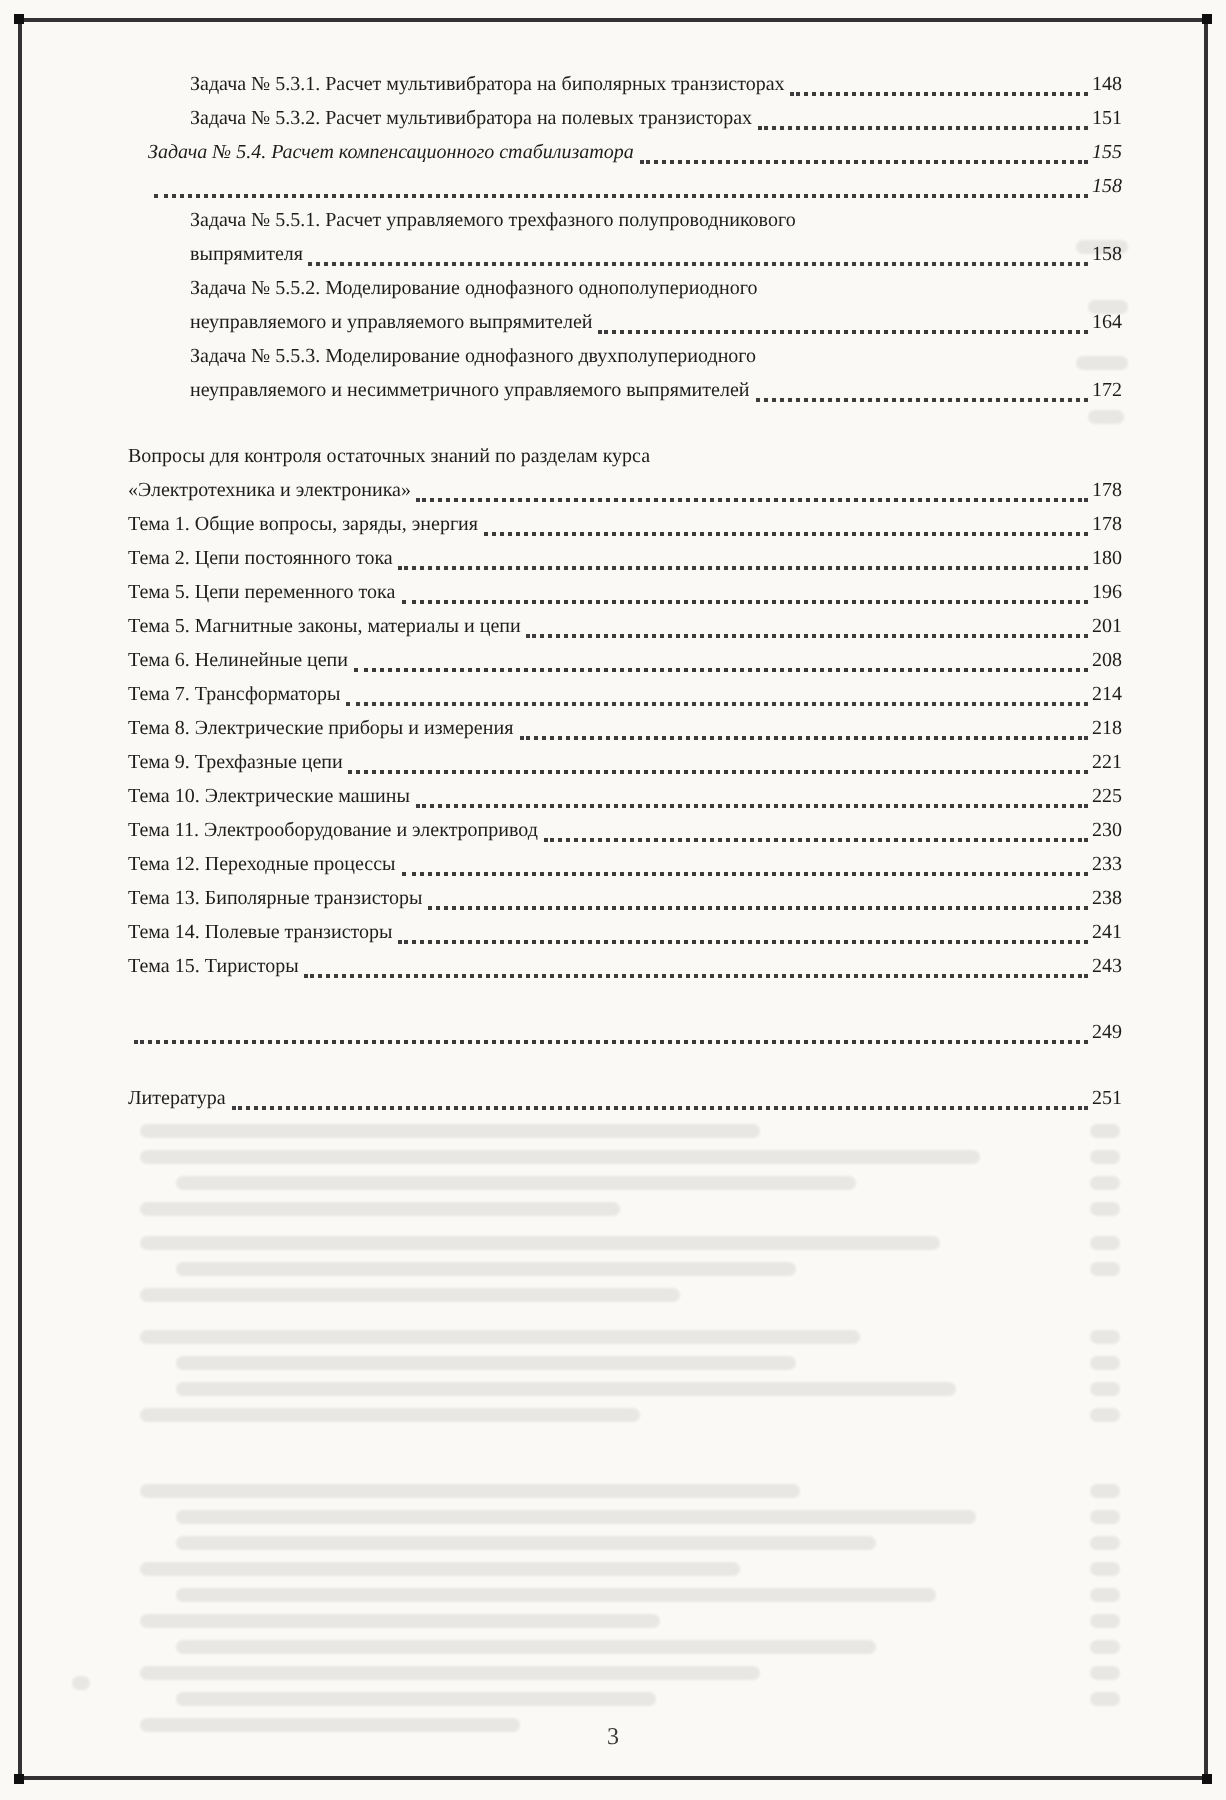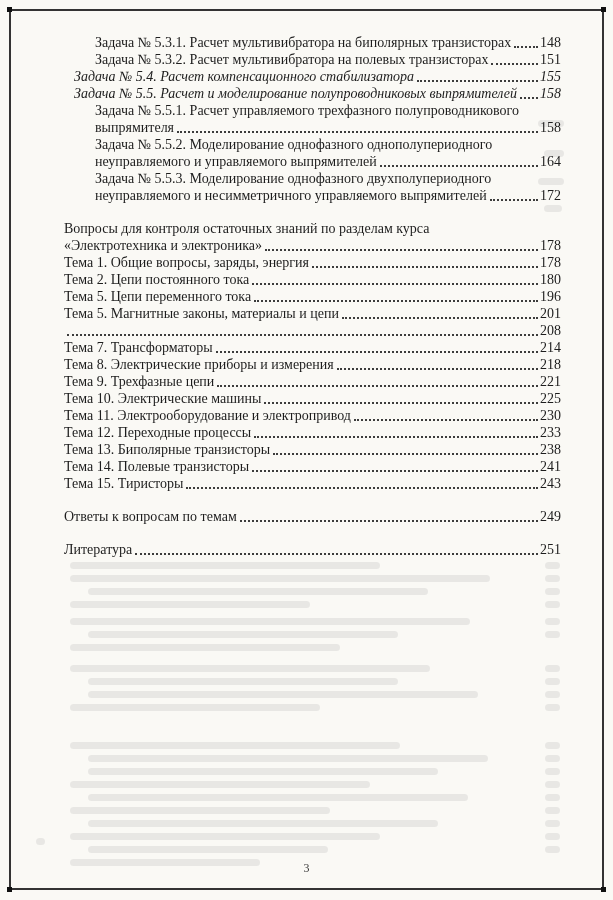--- a/index.html
+++ b/index.html
@@ -21,21 +21,21 @@
   .corner { position: absolute; width: 5px; height: 5px; background: #101010; z-index: 4; }
   .corner.tl { left: 7px; top: 7px; }
   .corner.tr { right: 7px; top: 7px; }
   .corner.bl { left: 7px; bottom: 8px; }
   .corner.br { right: 7px; bottom: 8px; }
 
   
   .content {
     position: absolute; left: 64px; top: 34px; width: 497px; z-index: 2;
   }
-  .toc-entry { font-size: 14px; line-height: 17px; }
+  .toc-entry { font-size: 10px; line-height: 17px; }
   .toc-entry.bold { font-weight: normal; }
   .toc-entry.gap { margin-top: 16px; }
   .toc-entry.indent-1 { padding-left: 10px; font-style: italic; }
   .toc-entry.indent-2 { padding-left: 31px; }
   .toc-line { display: flex; align-items: flex-end; }
   .toc-text { white-space: nowrap; }
   .dots {
     flex: 1 1 auto; min-width: 10px;
     margin: 0 2px 3px 3px;
     border-bottom: 2px dotted #3c3c3c;
@@ -130,21 +130,20 @@
       </div>
       <div class="toc-entry indent-1">
         <div class="toc-line">
           <span class="toc-text">Задача № 5.4. Расчет компенсационного стабилизатора</span>
           <span class="dots"></span>
           <span class="pg">155</span>
         </div>
       </div>
       <div class="toc-entry indent-1">
         <div class="toc-line">
-          <span class="toc-text">Задача № 5.5. Расчет и моделирование полупроводниковых выпрямителей</span>
           <span class="dots"></span>
           <span class="pg">158</span>
         </div>
       </div>
       <div class="toc-entry indent-2">
         <div class="toc-line">
           <span class="toc-text">Задача № 5.5.1. Расчет управляемого трехфазного полупроводникового</span>
         </div>
         <div class="toc-line">
           <span class="toc-text">выпрямителя</span>
@@ -205,20 +204,21 @@
       </div>
       <div class="toc-entry indent-0">
         <div class="toc-line">
           <span class="toc-text">Тема 5. Магнитные законы, материалы и цепи</span>
           <span class="dots"></span>
           <span class="pg">201</span>
         </div>
       </div>
       <div class="toc-entry indent-0">
         <div class="toc-line">
+          <span class="toc-text">Тема 6. Нелинейные цепи</span>
           <span class="dots"></span>
           <span class="pg">208</span>
         </div>
       </div>
       <div class="toc-entry indent-0">
         <div class="toc-line">
           <span class="toc-text">Тема 7. Трансформаторы</span>
           <span class="dots"></span>
           <span class="pg">214</span>
         </div>
@@ -274,21 +274,20 @@
       </div>
       <div class="toc-entry indent-0">
         <div class="toc-line">
           <span class="toc-text">Тема 15. Тиристоры</span>
           <span class="dots"></span>
           <span class="pg">243</span>
         </div>
       </div>
       <div class="toc-entry indent-0 bold gap">
         <div class="toc-line">
-          <span class="toc-text">Ответы к вопросам по темам</span>
           <span class="dots"></span>
           <span class="pg">249</span>
         </div>
       </div>
       <div class="toc-entry indent-0 bold gap">
         <div class="toc-line">
           <span class="toc-text">Литература</span>
           <span class="dots"></span>
           <span class="pg">251</span>
         </div>

